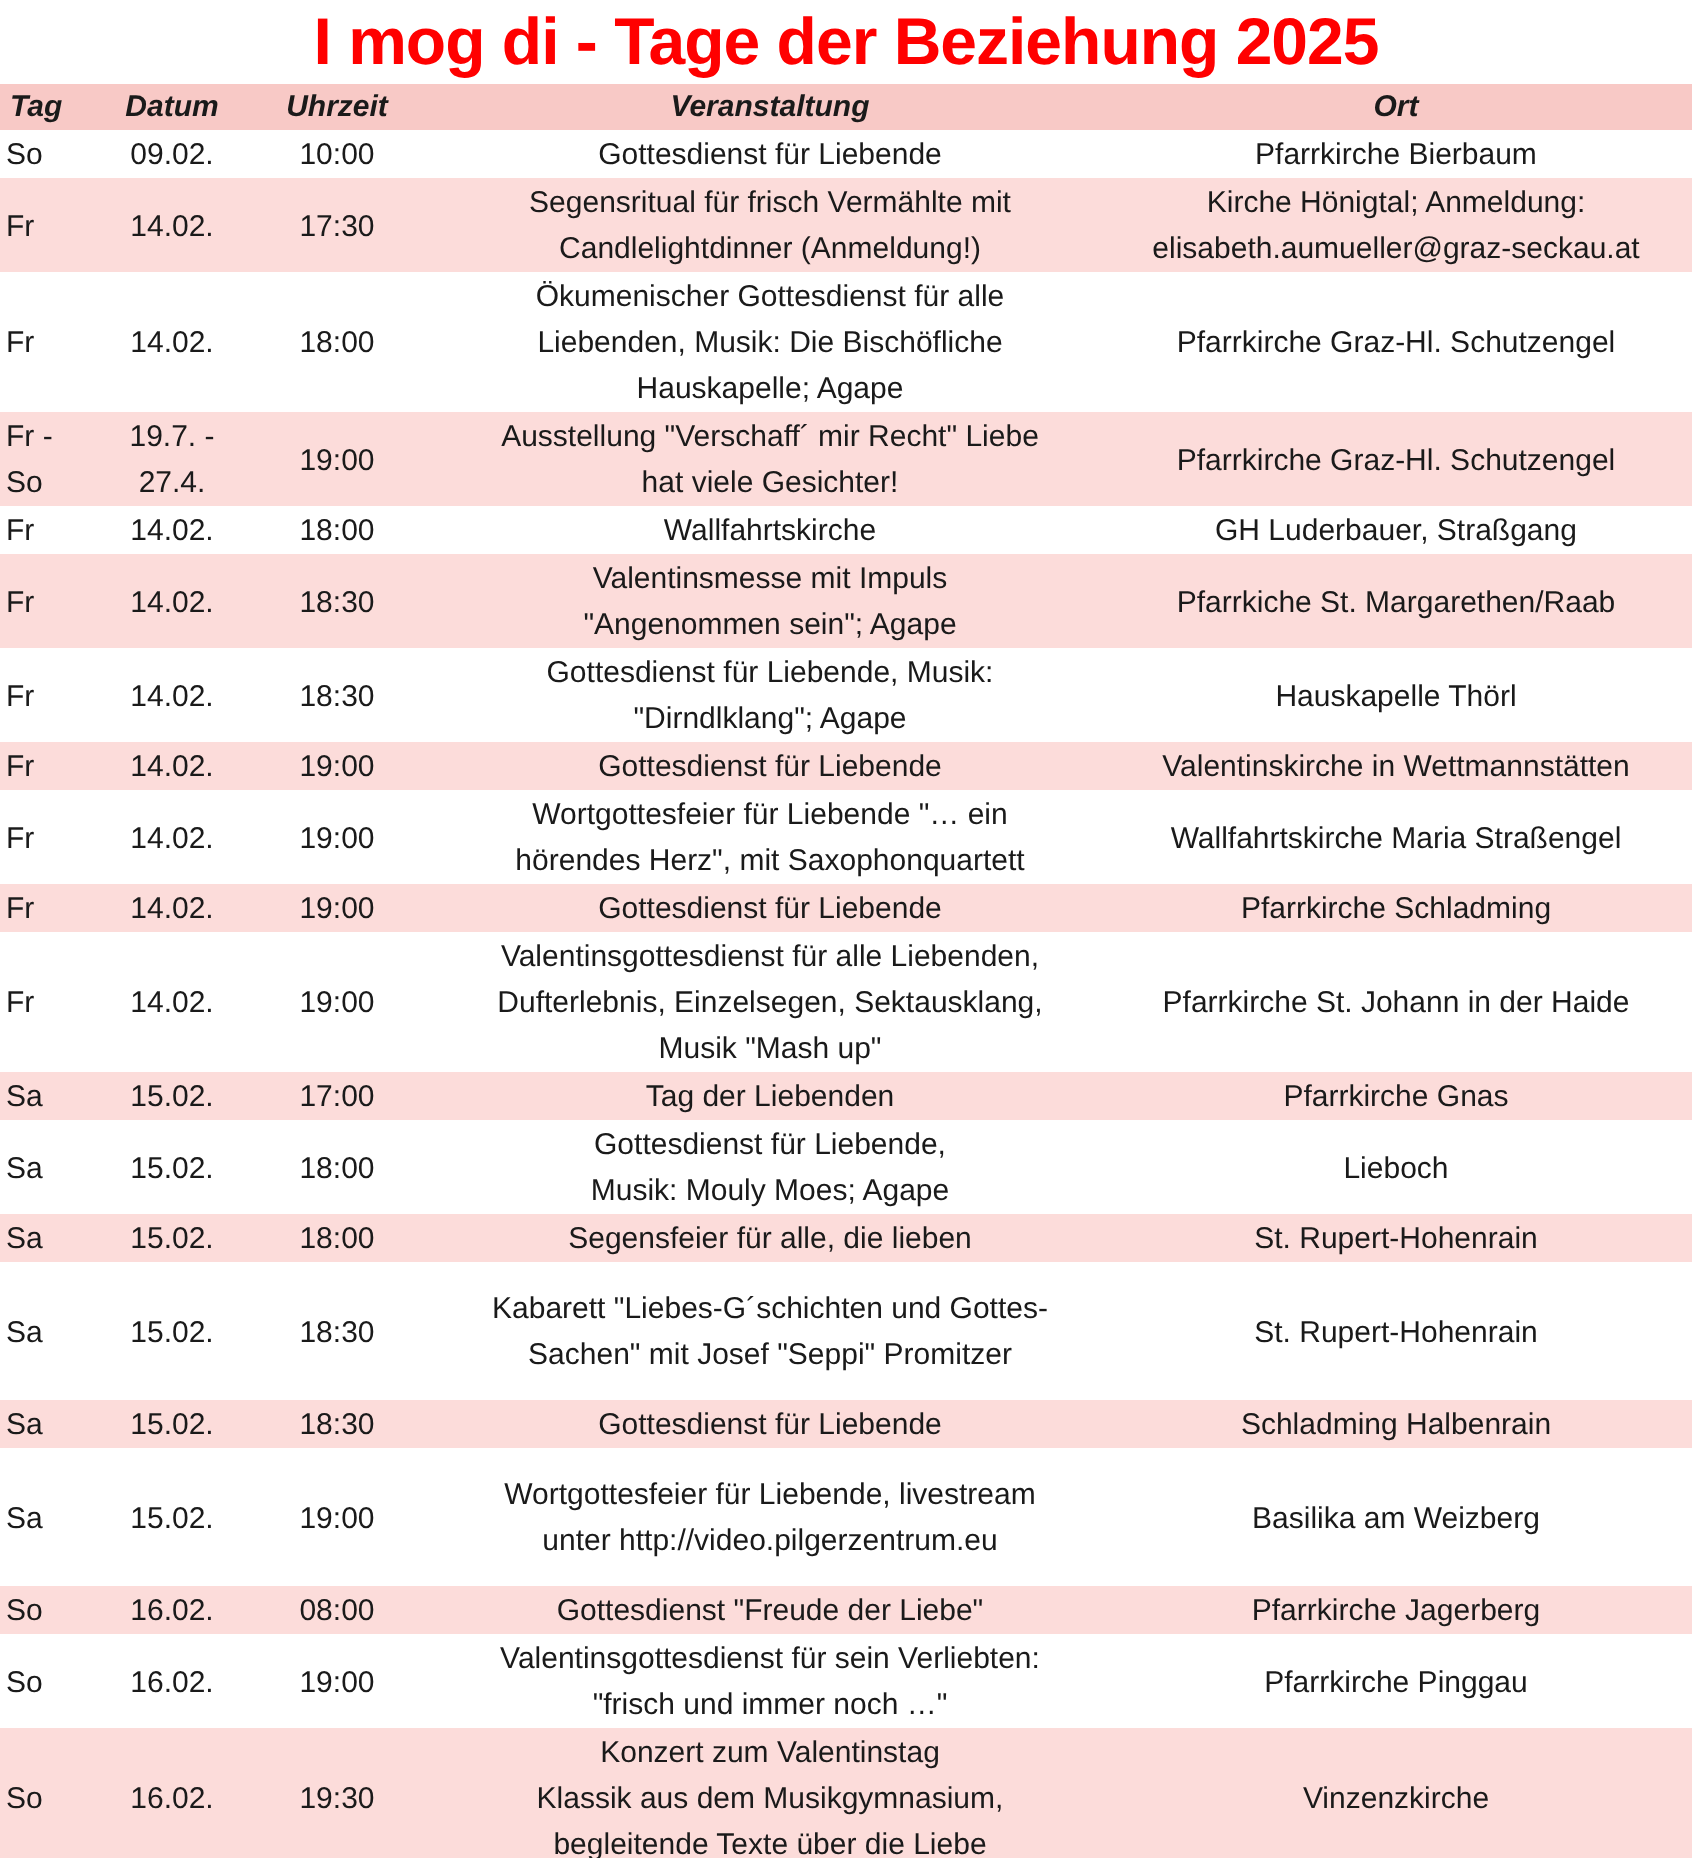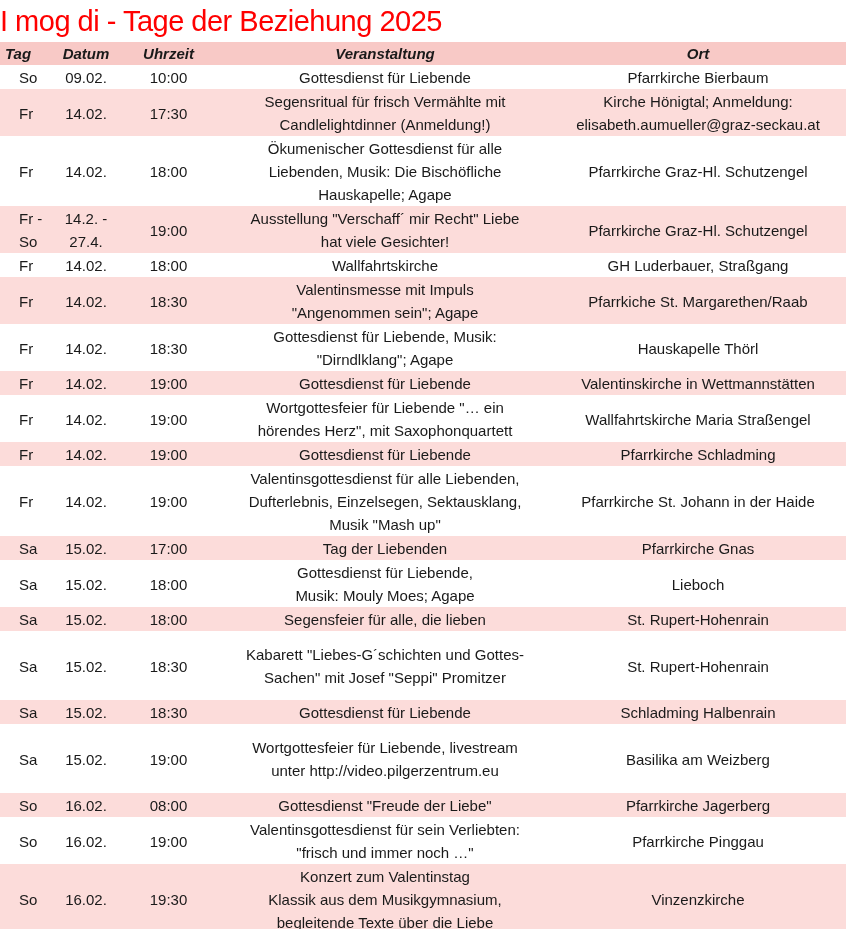--- a/index.html
+++ b/index.html
@@ -7,22 +7,23 @@
     --header-pink:#f8c9c6;
     --row-pink:#fcdcda;
     --text:#1a1a1a;
   }
   *{box-sizing:border-box;}
   html,body{margin:0;padding:0;background:#ffffff;}
   body{font-family:"Liberation Sans",sans-serif;color:var(--text);}
   .page{width:846px;}
   .page-title{
     color:var(--title-red);
-    font-size:29px;
-    font-weight:normal;
+    text-align:center;
+    font-size:33px;
+    font-weight:bold;
     line-height:32px;
     margin:5px 0 5px 0;
     letter-spacing:-0.5px;
   }
   table.events{
     width:846px;
     border-collapse:collapse;
     table-layout:fixed;
     font-size:15px;
     line-height:23px;
@@ -40,21 +41,21 @@
     line-height:22px;
     font-style:italic;
   }
   th.left{text-align:left;padding-left:5px;}
   td{
     padding:1px 3px 0 3px;
     vertical-align:middle;
     text-align:center;
     white-space:pre-line;
   }
-  td.left{text-align:left;padding-left:19px;}
+  td.left{text-align:left;padding-left:3px;}
   tr.pink td{background:var(--row-pink);}
   tr.tall td{padding-top:12px;padding-bottom:11px;}
 </style>
 </head>
 <body>
 
 <div class="page">
   <h1 class="page-title">I mog di - Tage der Beziehung 2025</h1>
 
   <table class="events">
@@ -96,21 +97,21 @@
           <td>14.02.</td>
           <td>18:00</td>
           <td>Ökumenischer Gottesdienst für alle
 Liebenden, Musik: Die Bischöfliche
 Hauskapelle; Agape</td>
           <td>Pfarrkirche Graz-Hl. Schutzengel</td>
         </tr>
         <tr class="pink">
           <td class="left">Fr -
 So</td>
-          <td>14.2. -
+          <td>19.7. -
 27.4.</td>
           <td>19:00</td>
           <td>Ausstellung "Verschaff´ mir Recht" Liebe
 hat viele Gesichter!</td>
           <td>Pfarrkirche Graz-Hl. Schutzengel</td>
         </tr>
         <tr class="white">
           <td class="left">Fr</td>
           <td>14.02.</td>
           <td>18:00</td>

